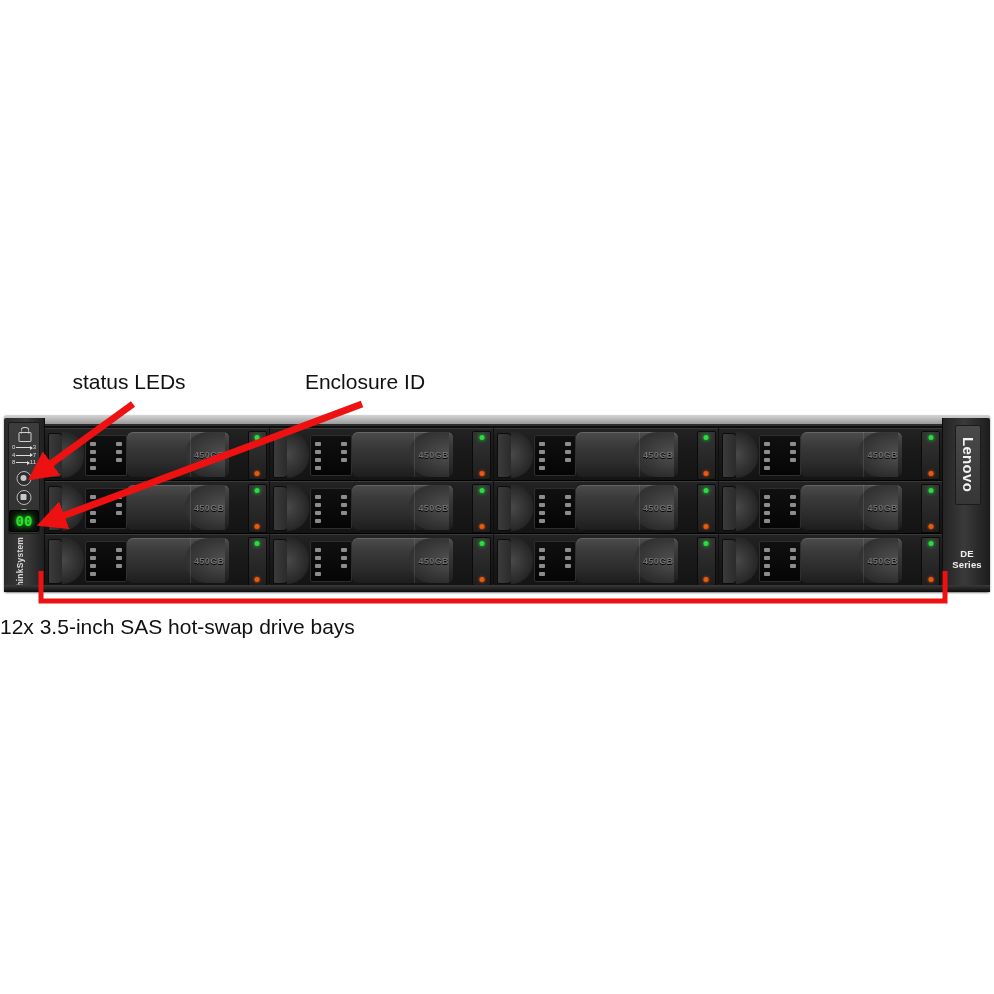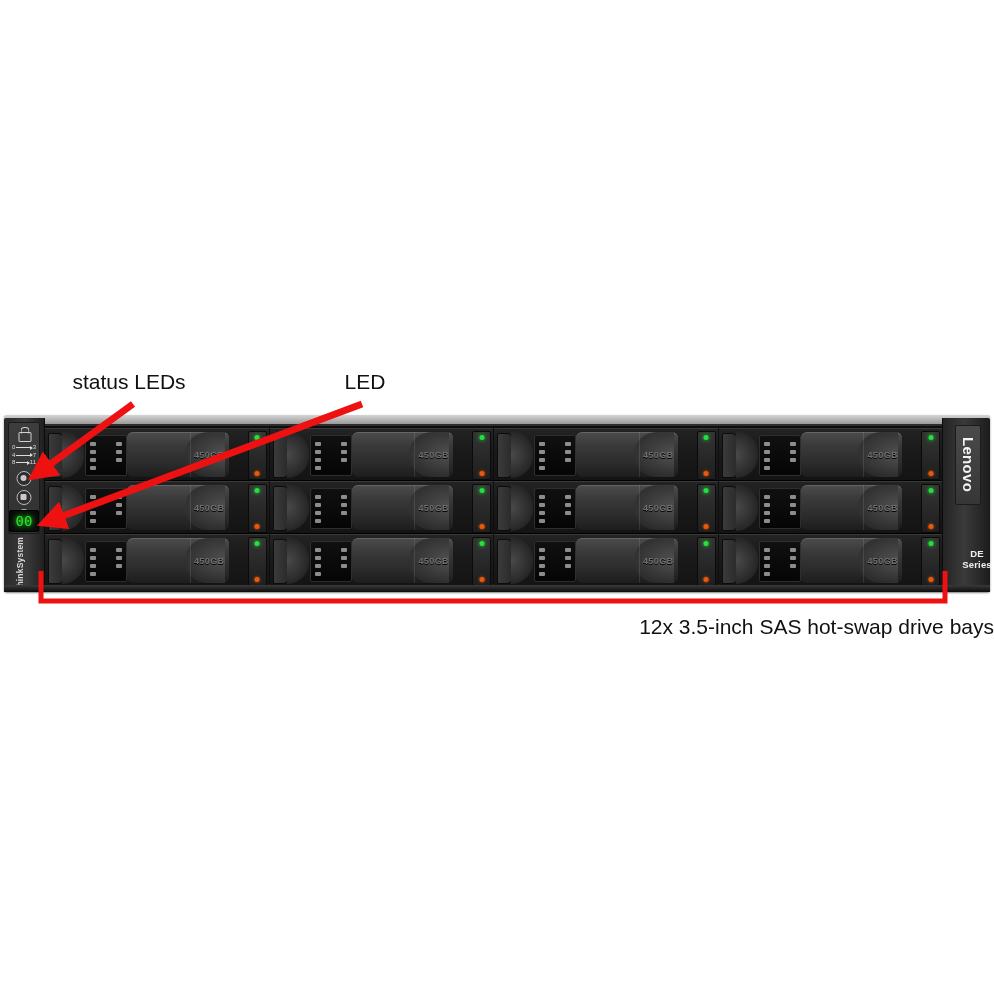--- a/index.html
+++ b/index.html
@@ -35,36 +35,36 @@
   .baymap div{display:flex;align-items:center;justify-content:space-between;}
   .baymap .dash{flex:1;height:1px;background:#dcdcdc;margin:0 1px;position:relative;}
   .baymap .dash:after{content:"";position:absolute;right:-1px;top:-1.5px;border-left:3px solid #dcdcdc;border-top:2px solid transparent;border-bottom:2px solid transparent;}
   .led-stack{position:absolute;left:50%;transform:translateX(-50%);top:48px;}
   .led-ic{width:13px;height:13px;border:1px solid #bdbdbd;border-radius:50%;margin-bottom:4px;
           position:relative;background:#2e2e2e;}
   .led-ic:before{content:"";position:absolute;left:3px;top:3px;width:6px;height:6px;background:#c9c9c9;border-radius:1px;}
   .led-ic.round:before{border-radius:50%;}
   .seg-display{position:absolute;left:5px;top:92px;width:28px;height:20px;background:#0a0a0a;border:1px solid #000;border-radius:2px;
             display:flex;align-items:center;justify-content:center;}
-  .seg-display span{font-family:"DejaVu Sans Mono",monospace;font-size:14px;font-weight:400;color:#2fe02f;
+  .seg-display span{font-family:"DejaVu Sans Mono",monospace;font-size:14px;font-weight:700;color:#2fe02f;
             letter-spacing:0px;text-shadow:0 0 4px #2fe02f,0 0 8px #14a014;}
   .thinksystem{position:absolute;left:7px;top:122px;width:18px;height:48px;
             writing-mode:vertical-rl;transform:rotate(180deg);
             font-size:8.5px;font-weight:700;color:#d8d8d8;letter-spacing:.2px;
             display:flex;align-items:center;justify-content:center;}
 
   
   .ear-right{position:absolute;right:0px;top:3px;width:47px;height:174px;
             background:linear-gradient(90deg,#242424,#3a3a3a 45%,#1c1c1c);
             border-left:1px solid #0b0b0b;border-radius:0 2px 2px 0;}
   .lenovo-badge{position:absolute;left:12px;top:7px;width:24px;height:78px;
             background:linear-gradient(#4a4a4a,#363636);border:1px solid #1b1b1b;border-radius:2px;
             display:flex;align-items:center;justify-content:center;}
   .lenovo-badge span{writing-mode:vertical-rl;font-size:15px;font-weight:700;color:#f2f2f2;letter-spacing:.3px;}
-  .deseries{position:absolute;left:16px;bottom:22px;width:36px;text-align:center;
+  .deseries{position:absolute;left:6px;bottom:22px;width:36px;text-align:center;
             font-size:9.5px;font-weight:700;color:#f0f0f0;letter-spacing:.2px;}
 
   
   .bays{position:absolute;left:41px;top:11px;right:48px;bottom:8px;background:#0e0e0e;}
   .bay-row{position:absolute;left:0;right:0;height:51px;display:flex;}
   .bay-row.r0{top:2px;}
   .bay-row.r1{top:55px;}
   .bay-row.r2{top:108px;}
 
   .tray{position:relative;flex:1 1 0;height:51px;margin-right:1px;
@@ -98,31 +98,32 @@
   .ledcol{position:absolute;right:2px;top:2px;width:17px;height:47px;
         background:linear-gradient(#343434,#1e1e1e);border:1px solid #0a0a0a;border-radius:2px;}
   .led{position:absolute;left:50%;transform:translateX(-50%);width:5px;height:5px;border-radius:50%;}
   .led.green{top:3px;background:#23e03a;box-shadow:0 0 4px #23e03a;}
   .led.amber{bottom:3px;background:#e8590c;box-shadow:0 0 3px #e8590c;}
 
   
   .overlay{position:absolute;inset:0;pointer-events:none;}
 
   
-  #caption{position:absolute;left:0;right:0;top:615px;text-align:right;font-size:21px;color:#111;}
+  #caption{position:absolute;left:0;right:0;top:615px;text-align:left;font-size:21px;color:#111;}
 </style>
 </head>
 <body>
 
 <div class="stage">
 
   <div class="callout" id="label-status">
     <div>status LEDs</div>
   </div>
   <div class="callout" id="label-id">
+    <div>Enclosure ID</div>
     <div>LED</div>
   </div>
 
   <div class="chassis">
     <div class="chassis-top"></div>
 
     <div class="ear-left">
       <div class="ear-inner">
         <div class="lock-icon">
           <div class="shackle"></div>

